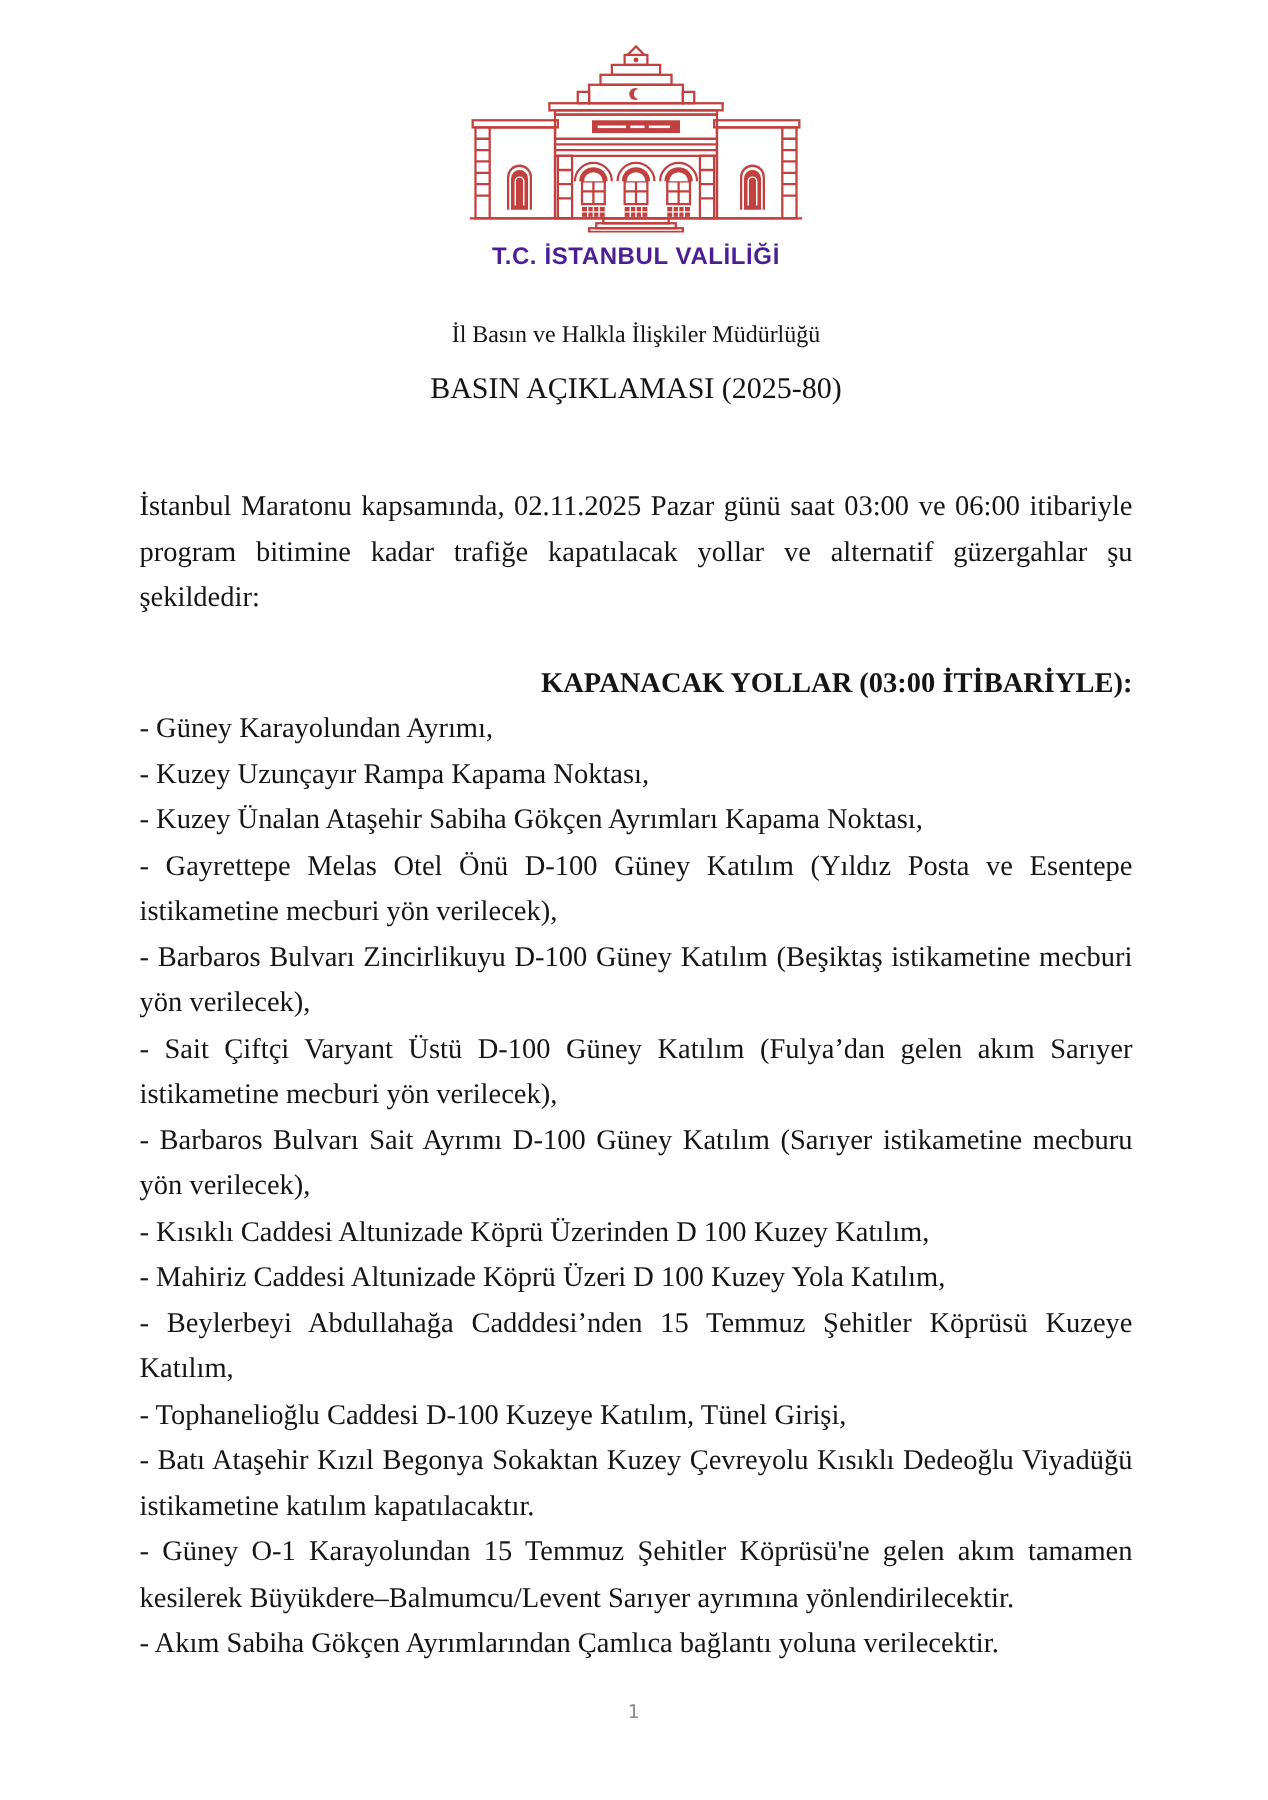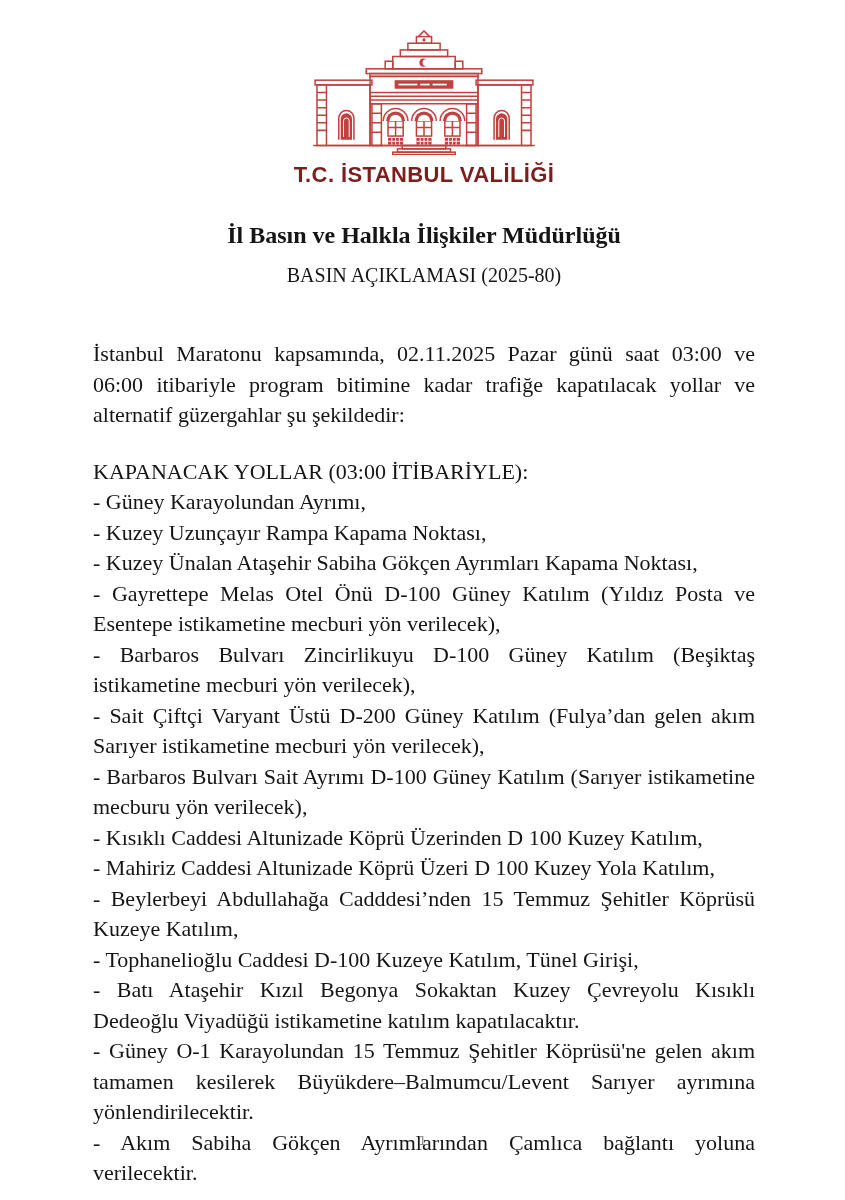--- a/index.html
+++ b/index.html
@@ -11,33 +11,33 @@
     font-family: "Liberation Serif", serif;
     color: #151515;
   }
   .content { padding: 0 90px 0 93px; }
 
   .logo-block { text-align: center; padding-top: 30px; }
   .logo-block svg { display: inline-block; }
   .logo-caption {
     font-family: "Liberation Sans", sans-serif;
     font-weight: 700;
-    font-size: 22px;
+    font-size: 16px;
     letter-spacing: 0.4px;
-    color: #7f1d1d;
+    color: #4c1d95;
     margin-top: 3px;
   }
 
   .doc-header { text-align: center; margin-top: 34px; }
-  .dept   { font-size: 24px; font-weight: 700; margin: 0; }
+  .dept   { font-size: 16px; font-weight: 400; margin: 0; }
   .press-title { font-size: 20px; font-weight: 400; margin: 15px 0 0 0; }
 
-  .doc-body { font-size: 22px; line-height: 30.5px; text-align: justify; }
+  .doc-body { font-size: 19px; line-height: 30.5px; text-align: justify; }
   .intro { margin: 52px 0 0 0; }
-  .section-heading { font-weight: 400; margin: 26px 0 0 0; text-align: left; }
+  .section-heading { font-weight: 700; margin: 26px 0 0 0; text-align: right; }
   .list-item { margin: 0; }
 
   .page-footer {
     position: absolute; left: 0; top: 1133px; width: 100%;
     text-align: center;
     font-family: "DejaVu Sans", sans-serif;
     font-size: 12.5px;
     color: #8a8a8a;
   }
 </style>
@@ -140,21 +140,21 @@
 
   <main class="doc-body">
     <p class="intro">İstanbul Maratonu kapsamında, 02.11.2025 Pazar günü saat 03:00 ve 06:00 itibariyle program bitimine kadar trafiğe kapatılacak yollar ve alternatif güzergahlar şu şekildedir:</p>
     <div>
         <p class="section-heading">KAPANACAK YOLLAR (03:00 İTİBARİYLE):</p>
         <p class="list-item">- Güney Karayolundan Ayrımı,</p>
         <p class="list-item">- Kuzey Uzunçayır Rampa Kapama Noktası,</p>
         <p class="list-item">- Kuzey Ünalan Ataşehir Sabiha Gökçen Ayrımları Kapama Noktası,</p>
         <p class="list-item">- Gayrettepe Melas Otel Önü D-100 Güney Katılım (Yıldız Posta ve Esentepe istikametine mecburi yön verilecek),</p>
         <p class="list-item">- Barbaros Bulvarı Zincirlikuyu D-100 Güney Katılım (Beşiktaş istikametine mecburi yön verilecek),</p>
-        <p class="list-item">- Sait Çiftçi Varyant Üstü D-200 Güney Katılım (Fulya’dan gelen akım Sarıyer istikametine mecburi yön verilecek),</p>
+        <p class="list-item">- Sait Çiftçi Varyant Üstü D-100 Güney Katılım (Fulya’dan gelen akım Sarıyer istikametine mecburi yön verilecek),</p>
         <p class="list-item">- Barbaros Bulvarı Sait Ayrımı D-100 Güney Katılım (Sarıyer istikametine mecburu yön verilecek),</p>
         <p class="list-item">- Kısıklı Caddesi Altunizade Köprü Üzerinden D 100 Kuzey Katılım,</p>
         <p class="list-item">- Mahiriz Caddesi Altunizade Köprü Üzeri D 100 Kuzey Yola Katılım,</p>
         <p class="list-item">- Beylerbeyi Abdullahağa Cadddesi’nden 15 Temmuz Şehitler Köprüsü Kuzeye Katılım,</p>
         <p class="list-item">- Tophanelioğlu Caddesi D-100 Kuzeye Katılım, Tünel Girişi,</p>
         <p class="list-item">- Batı Ataşehir Kızıl Begonya Sokaktan Kuzey Çevreyolu Kısıklı Dedeoğlu Viyadüğü istikametine katılım kapatılacaktır.</p>
         <p class="list-item">- Güney O-1 Karayolundan 15 Temmuz Şehitler Köprüsü'ne gelen akım tamamen kesilerek Büyükdere–Balmumcu/Levent Sarıyer ayrımına yönlendirilecektir.</p>
         <p class="list-item">- Akım Sabiha Gökçen Ayrımlarından Çamlıca bağlantı yoluna verilecektir.</p>
       </div>
   </main>

